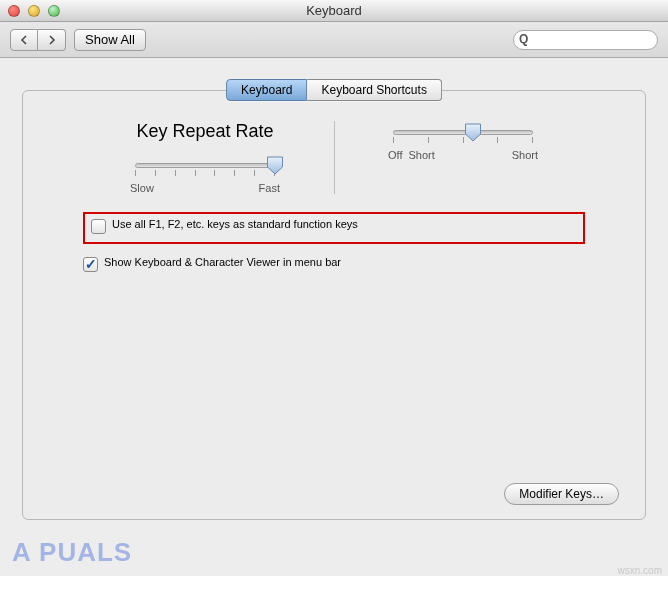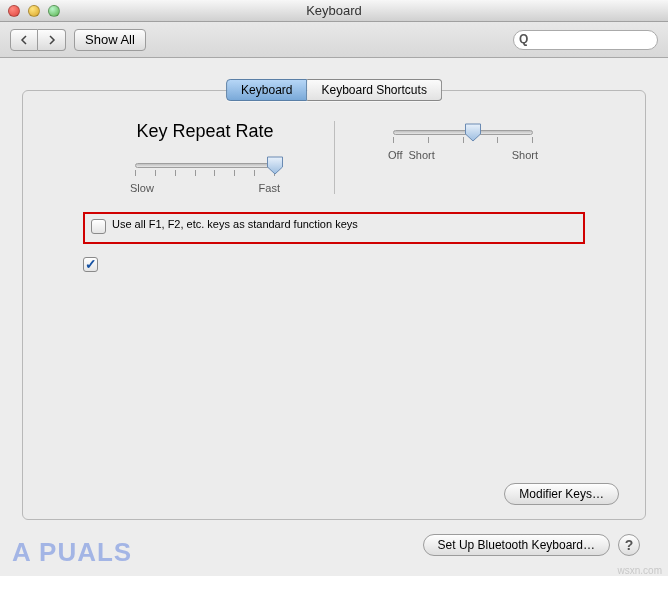--- a/index.html
+++ b/index.html
@@ -340,31 +340,26 @@
         <div class="highlight-box">
           <div class="cb-row">
             <div class="cb"></div>
             <div>
               <div class="cb-label">Use all F1, F2, etc. keys as standard function keys</div>
             </div>
           </div>
         </div>
         <div class="cb-row">
           <div class="cb checked"></div>
+          <div class="cb-label">Show Keyboard &amp; Character Viewer in menu bar</div>
         </div>
       </div>
 
       <div class="modifier-row">
         <div class="aqua-btn">Modifier Keys…</div>
       </div>
     </div>
 
-    <div class="bottom-row">
-      <div class="aqua-btn">Set Up Bluetooth Keyboard…</div>
-      <div class="help-btn">
-        <span>?</span>
-      </div>
-    </div>
   </div>
 
   <div class="watermark">A  PUALS</div>
   <div class="wsxn">wsxn.com</div>
 </div>
 
 </body></html>

